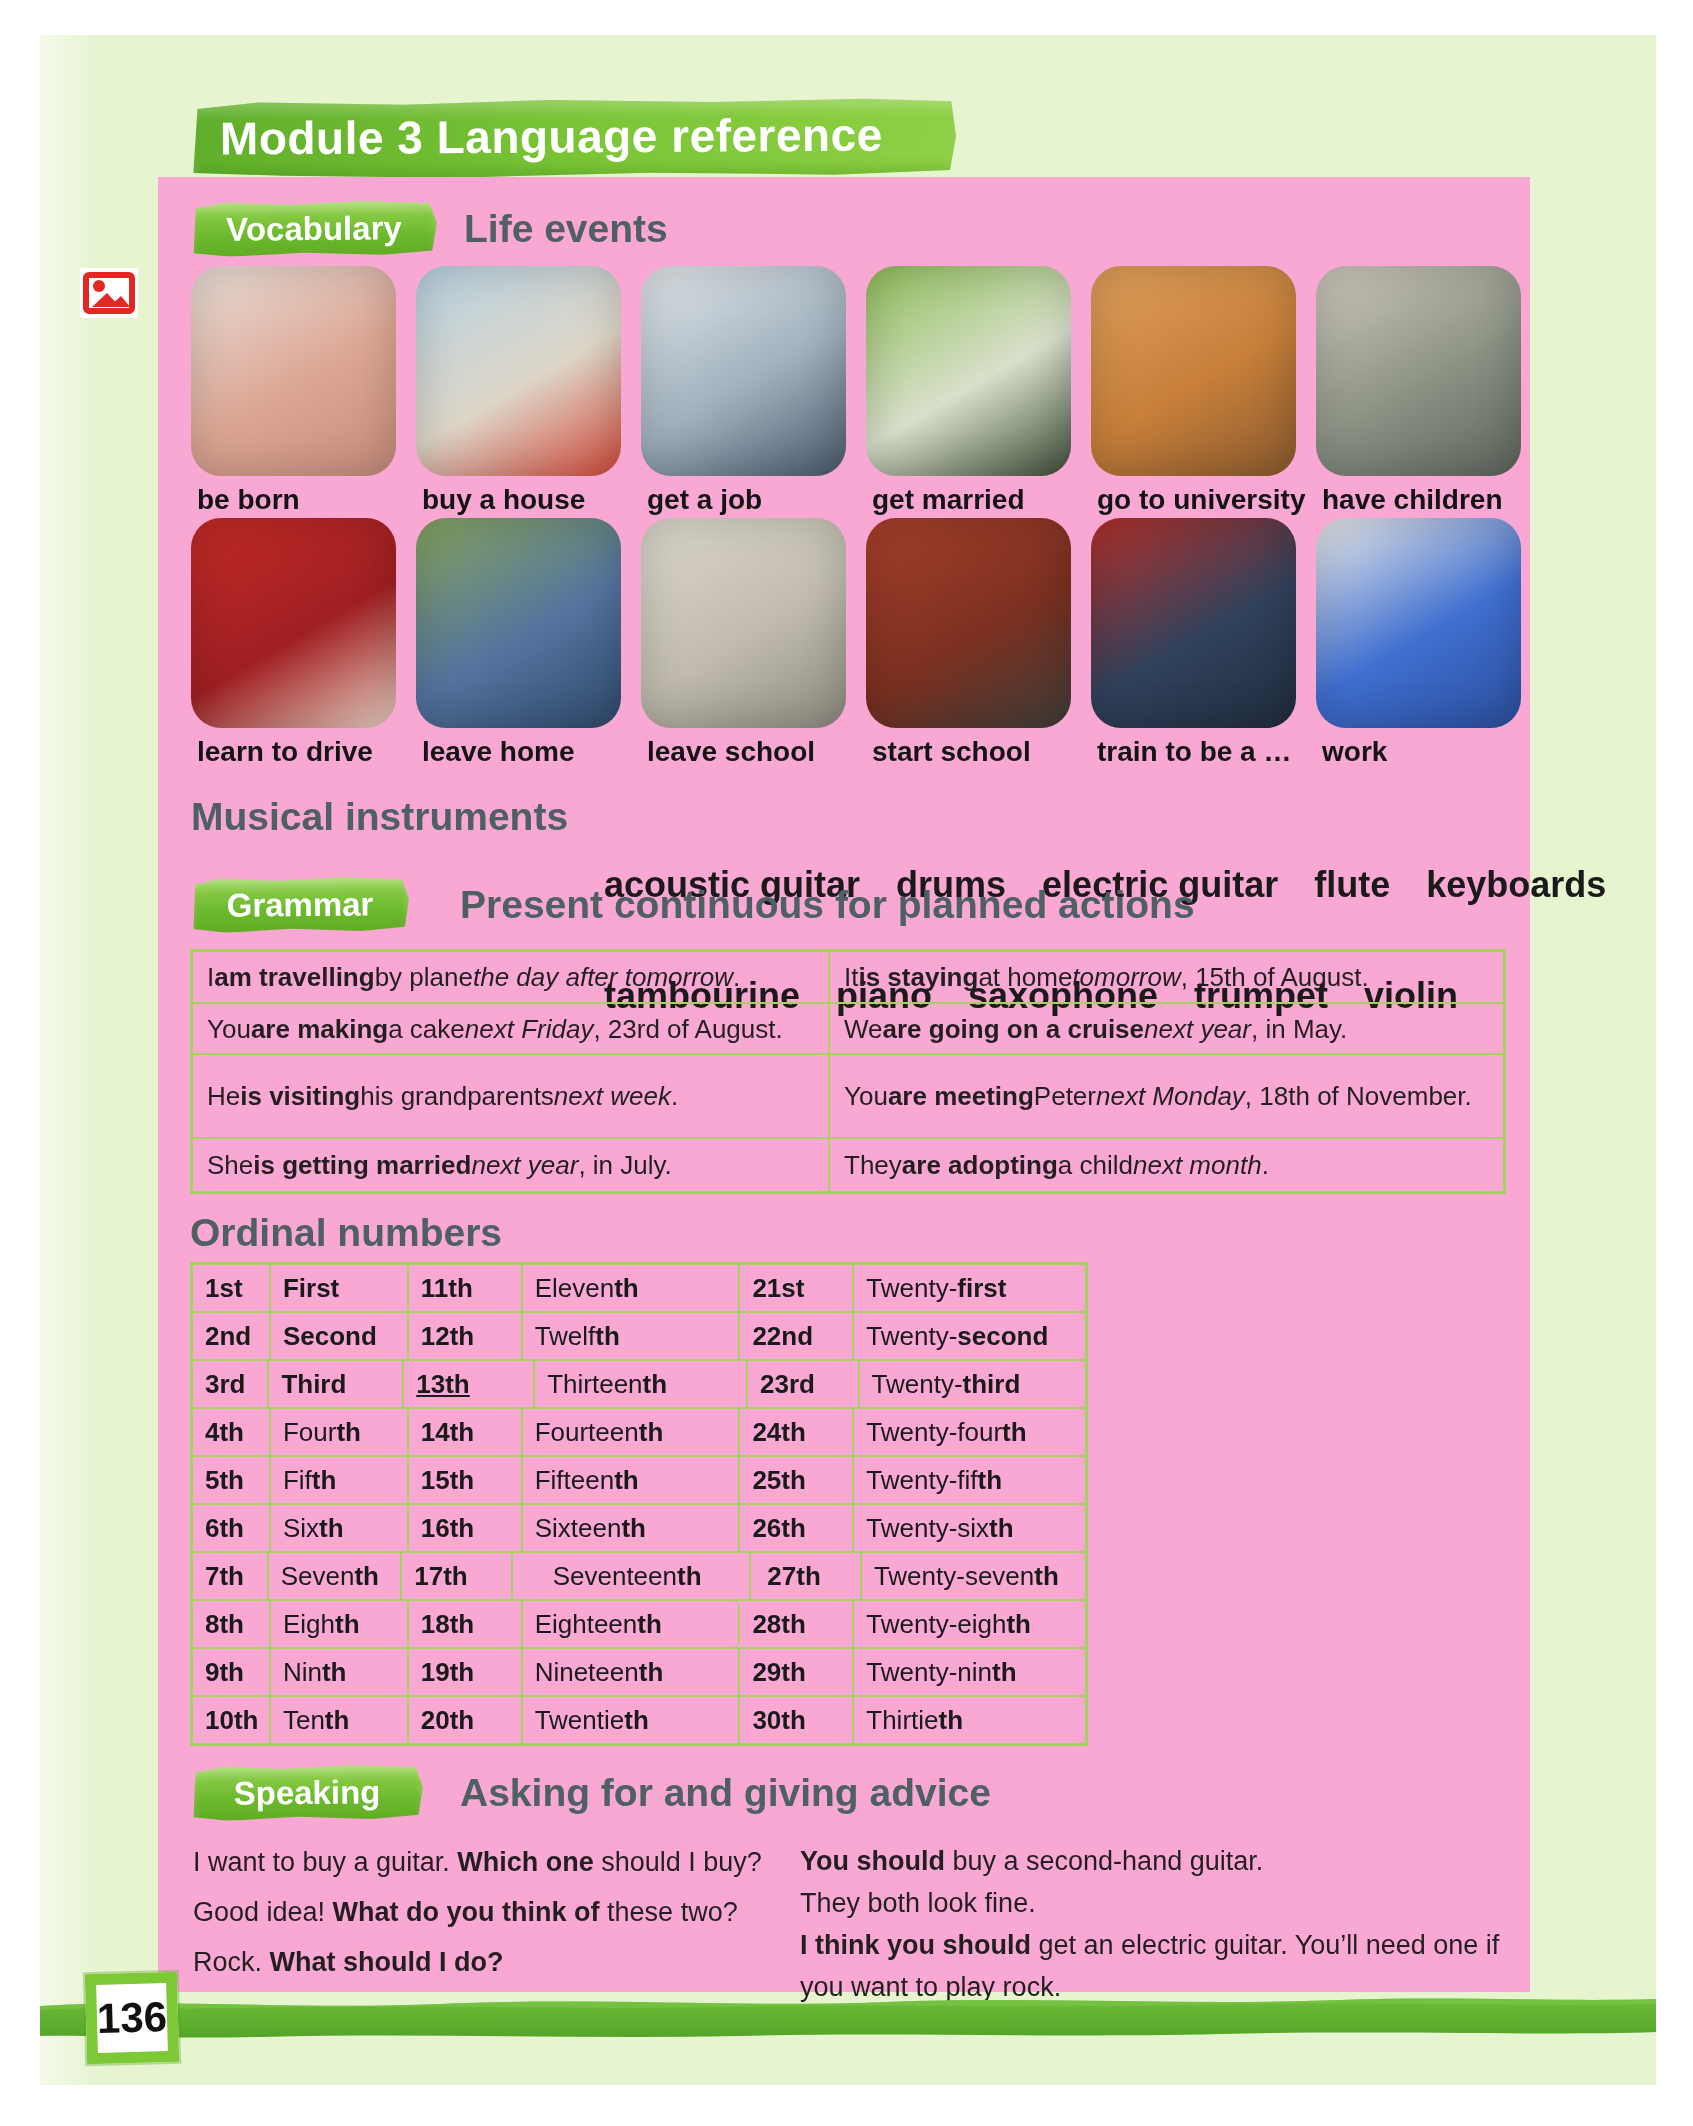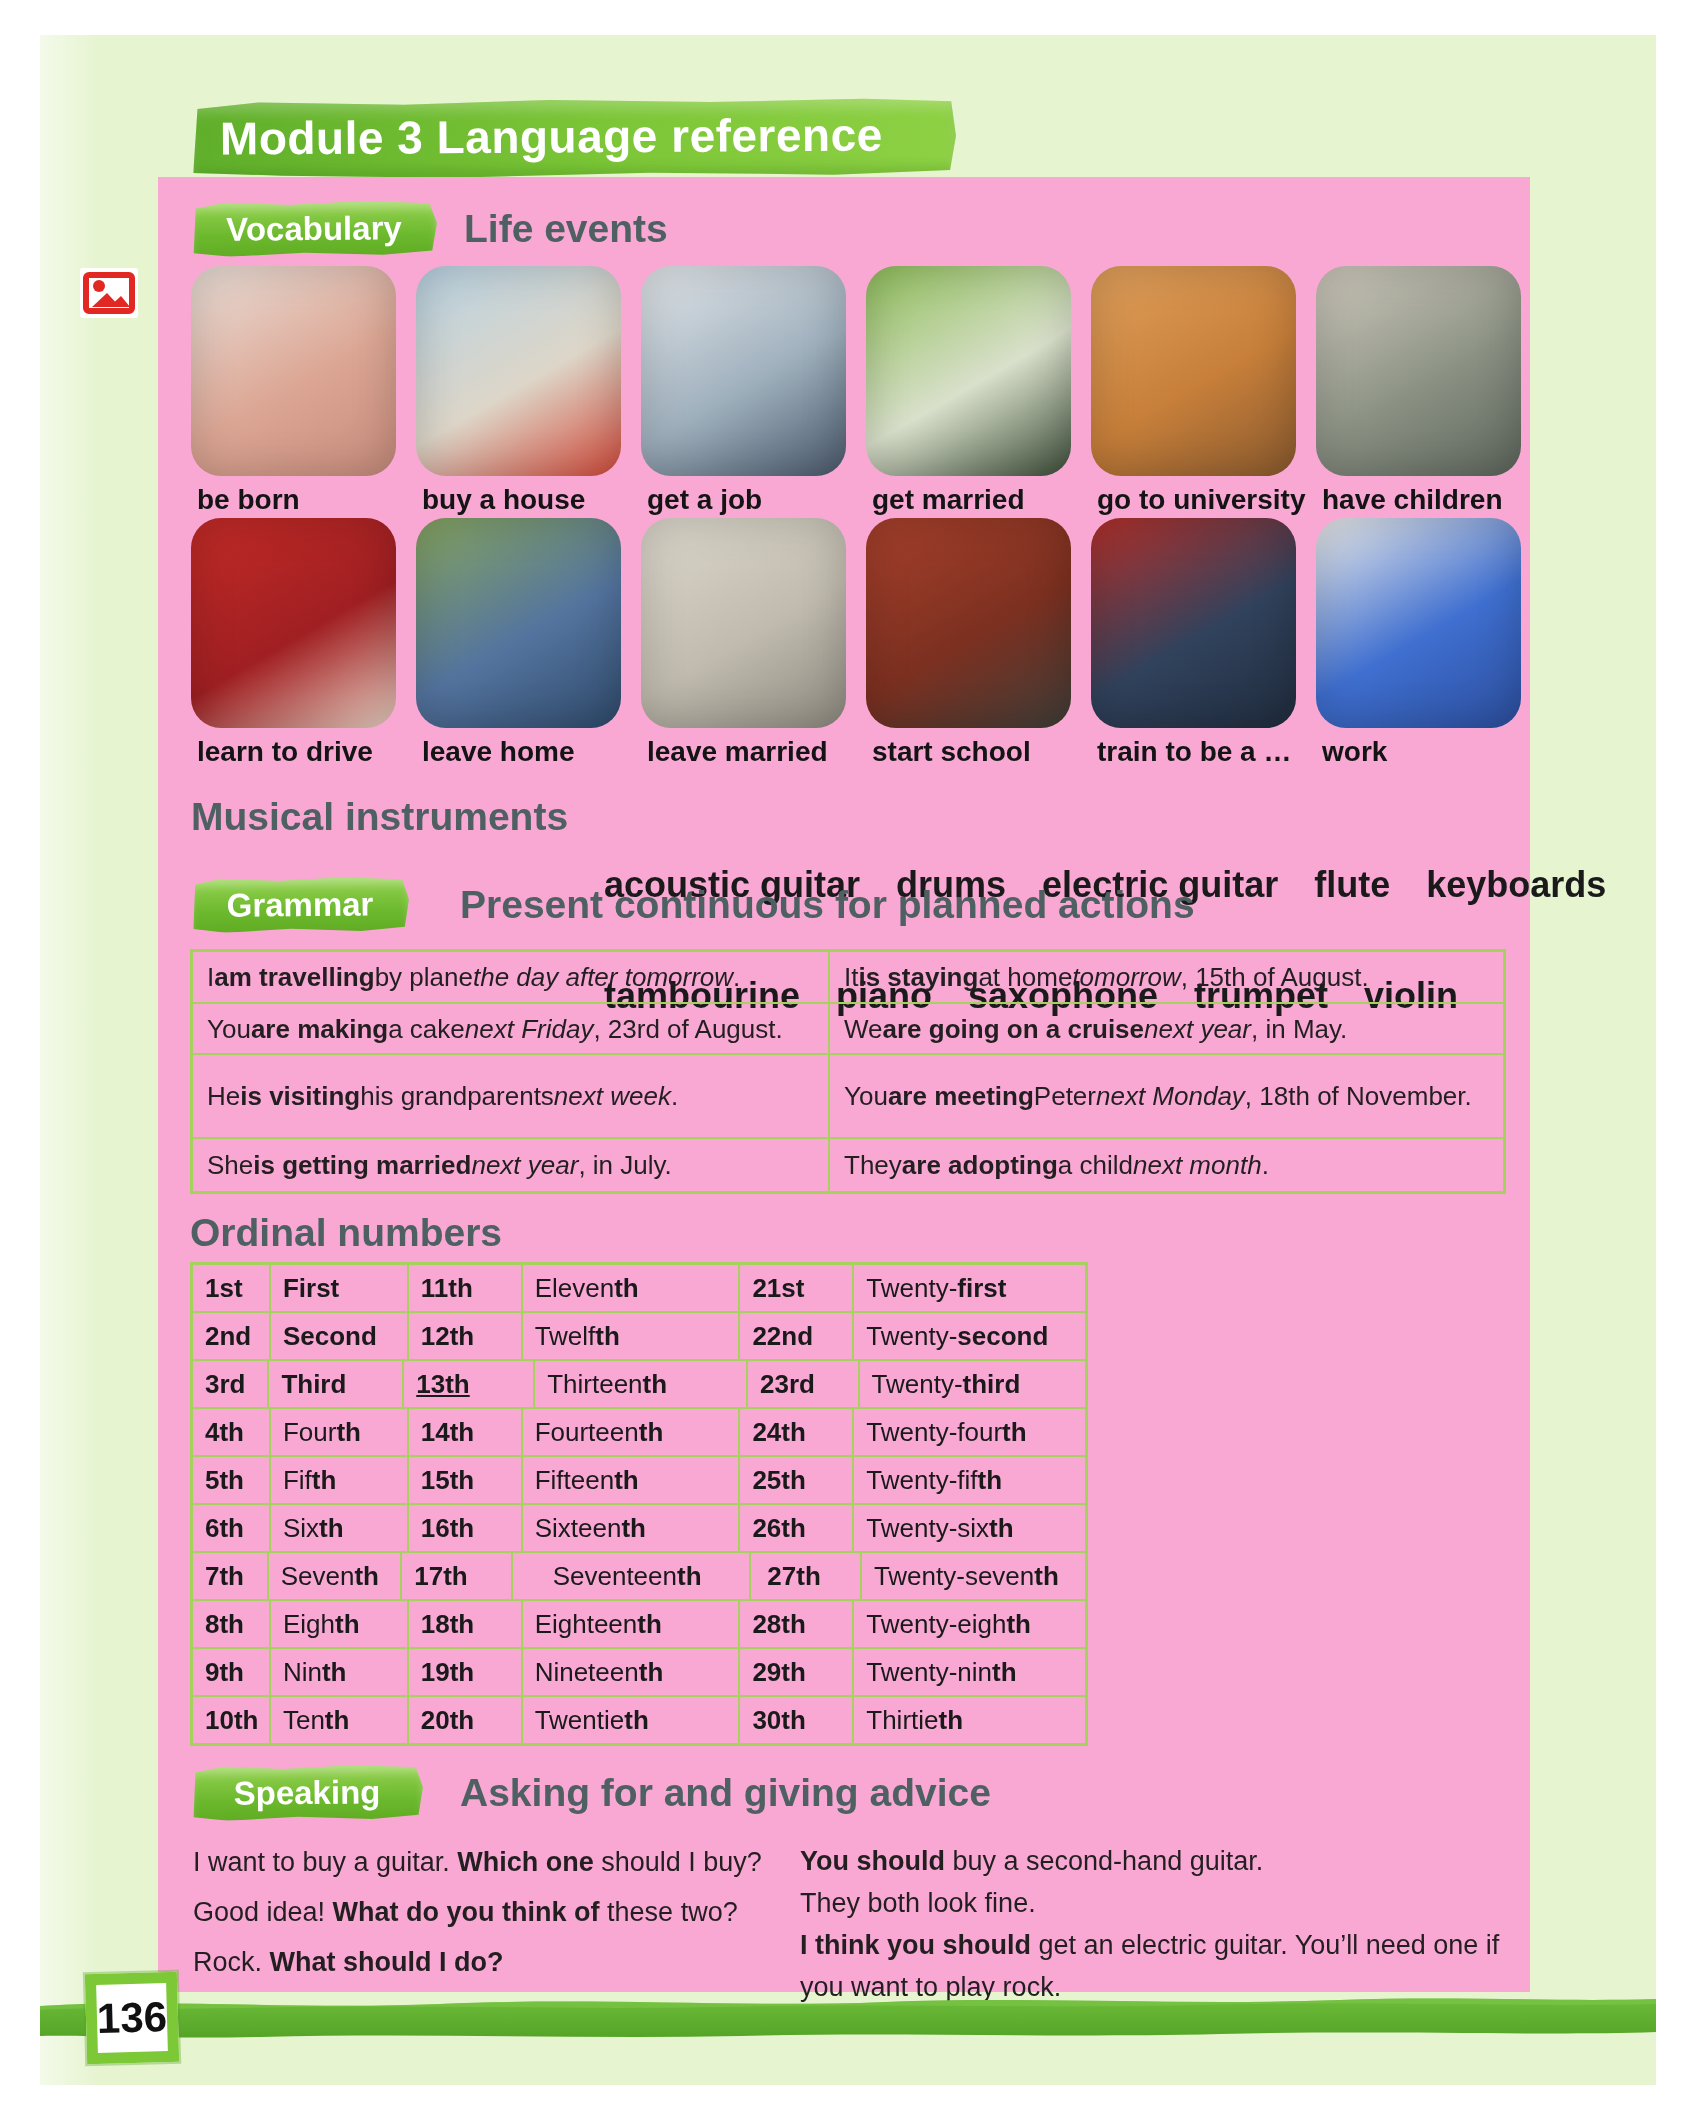--- a/index.html
+++ b/index.html
@@ -152,21 +152,21 @@
         <div class="photo-cell">
           <div class="photo" style="background: linear-gradient(150deg, rgb(195, 43, 39) 0%, rgb(160, 31, 34) 55%, rgb(233, 210, 196) 100%);"></div>
           <span class="caption">learn to drive</span>
         </div>
         <div class="photo-cell">
           <div class="photo" style="background: linear-gradient(150deg, rgb(134, 165, 95) 0%, rgb(84, 116, 159) 55%, rgb(47, 74, 107) 100%);"></div>
           <span class="caption">leave home</span>
         </div>
         <div class="photo-cell">
           <div class="photo" style="background: linear-gradient(150deg, rgb(221, 216, 204) 0%, rgb(192, 187, 174) 55%, rgb(142, 138, 128) 100%);"></div>
-          <span class="caption">leave married</span>
+          <span class="caption">leave school</span>
         </div>
         <div class="photo-cell">
           <div class="photo" style="background: linear-gradient(150deg, rgb(168, 64, 44) 0%, rgb(124, 48, 32) 55%, rgb(63, 61, 56) 100%);"></div>
           <span class="caption">start school</span>
         </div>
         <div class="photo-cell">
           <div class="photo" style="background: linear-gradient(150deg, rgb(180, 48, 42) 0%, rgb(49, 66, 92) 55%, rgb(32, 44, 62) 100%);"></div>
           <span class="caption">train to be a …</span>
         </div>
         <div class="photo-cell">
@@ -417,21 +417,21 @@
           <div class="o-cell" style="width: 78px;">
             <span class="seg-b">8th</span>
           </div>
           <div class="o-cell" style="width: 138px;">
             <span>Eigh</span>
             <span class="seg-b">th</span>
           </div>
           <div class="o-cell" style="width: 114px;">
             <span class="seg-b">18th</span>
           </div>
-          <div class="o-cell" style="width: 218px;">
+          <div class="o-cell" style="width: 218px; border-radius: 7px;">
             <span>Eighteen</span>
             <span class="seg-b">th</span>
           </div>
           <div class="o-cell" style="width: 114px;">
             <span class="seg-b">28th</span>
           </div>
           <div class="o-cell" style="width: 231px;">
             <span>Twenty-eigh</span>
             <span class="seg-b">th</span>
           </div>

